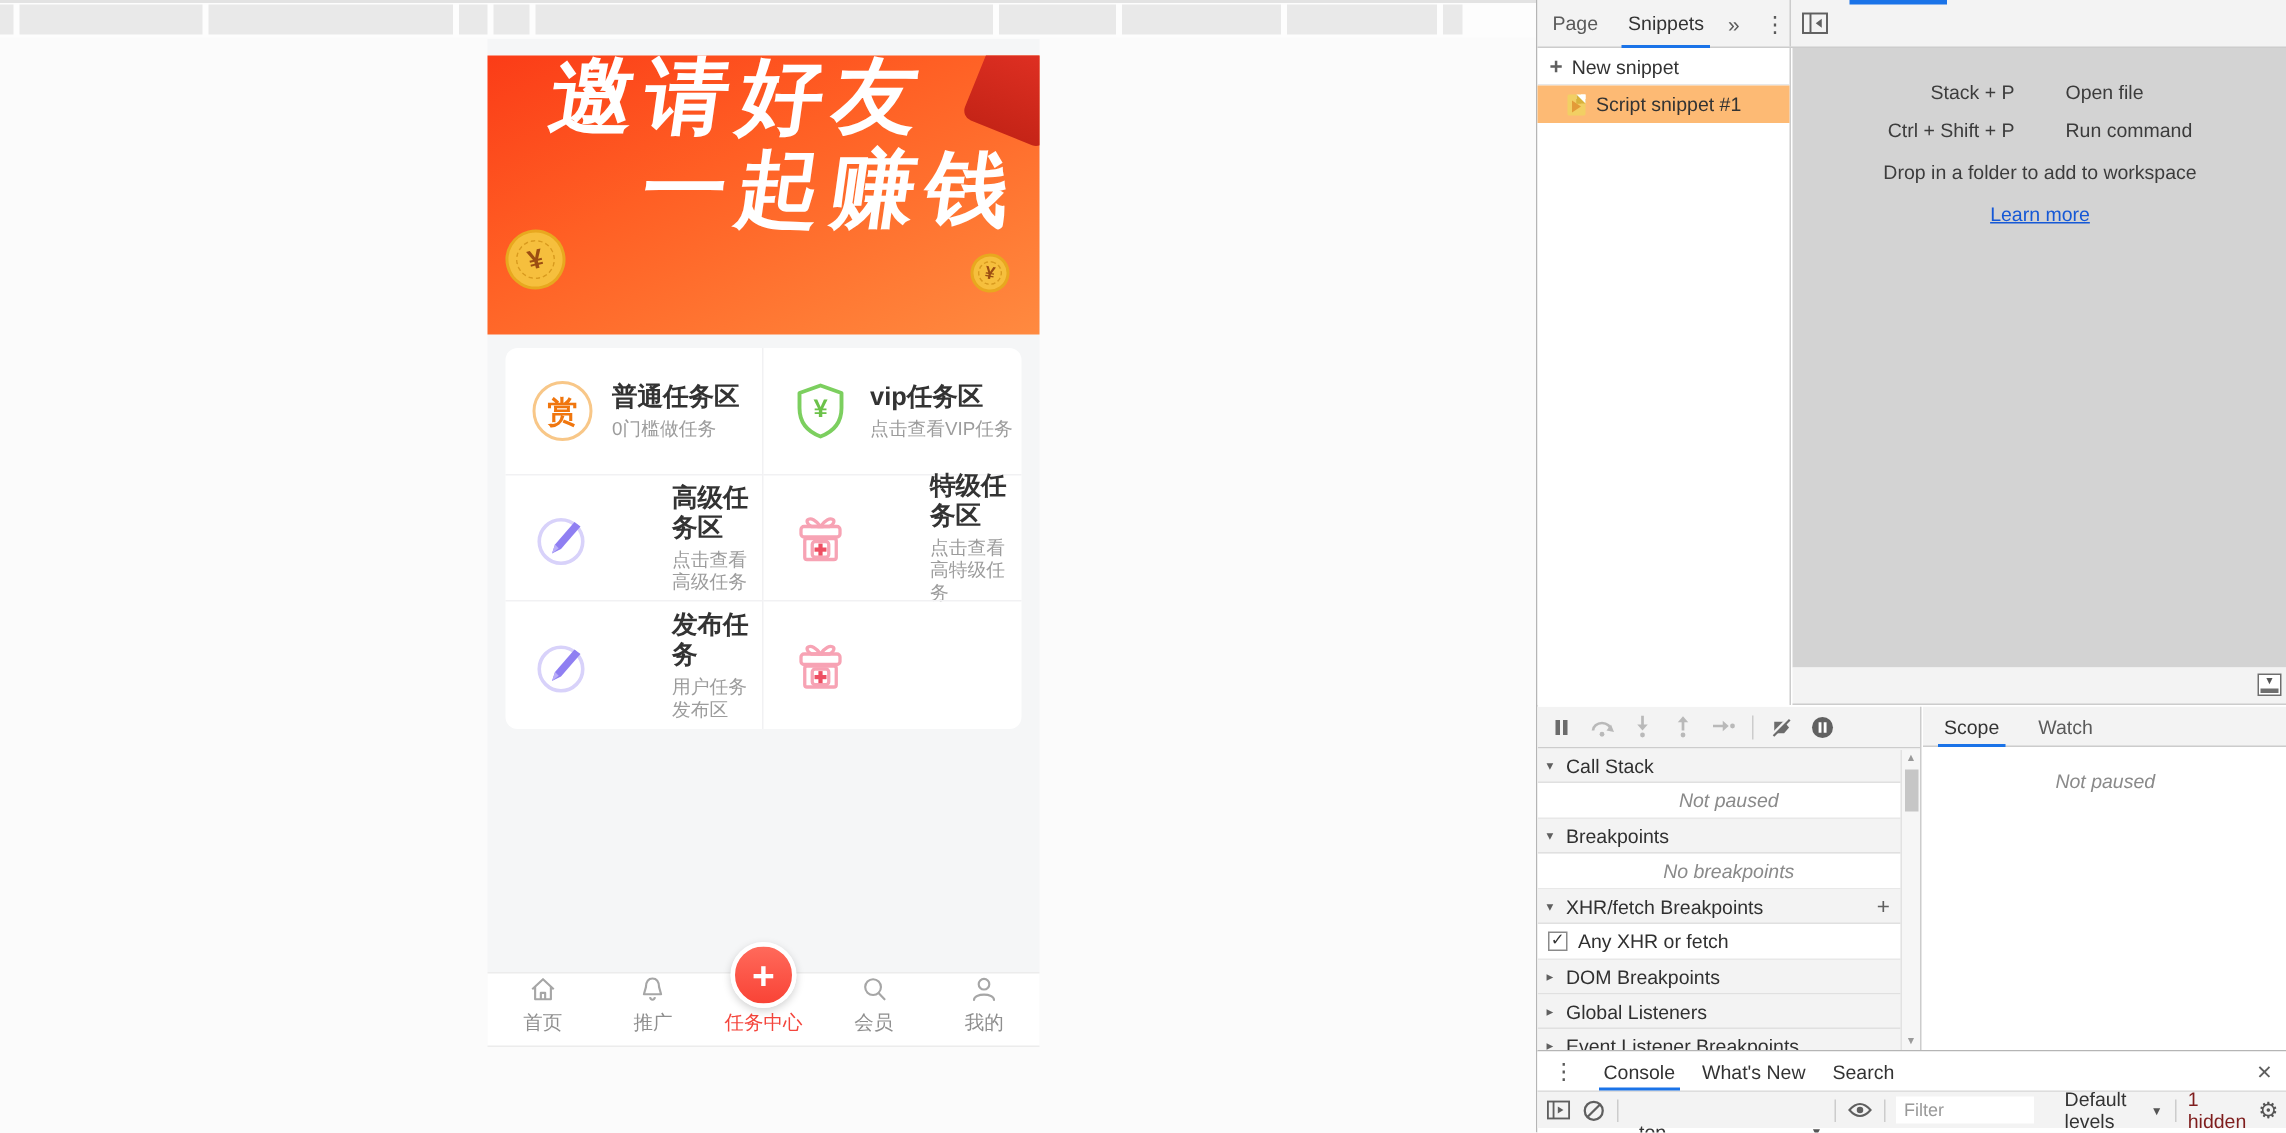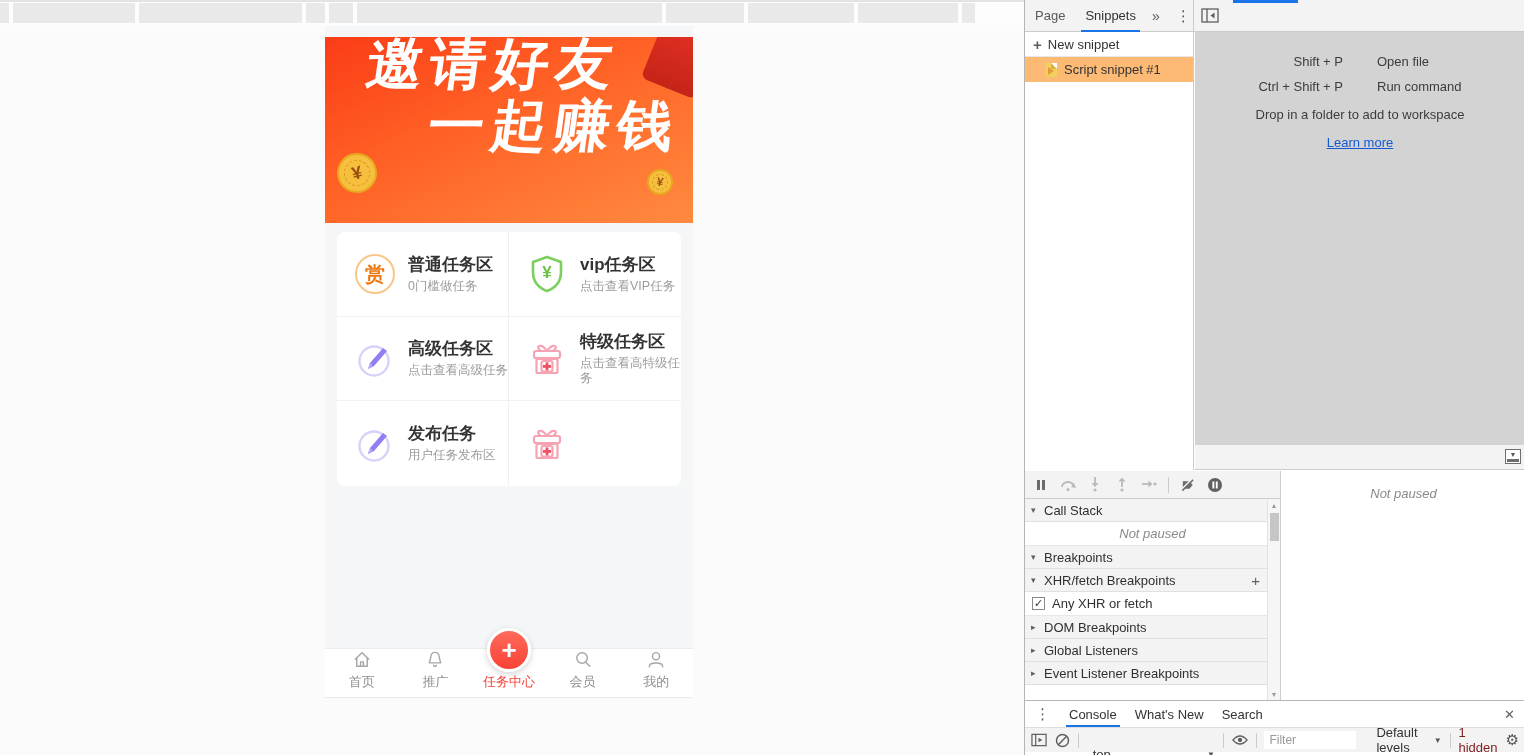--- a/index.html
+++ b/index.html
@@ -22,21 +22,21 @@
   .coin { position:absolute; border-radius:50%; background:#f6bf3d; border:2px solid #e8a81f; color:#9c4d12; font-weight:bold; display:flex; align-items:center; justify-content:center; }
   .coin-inner { width:74%; height:74%; border:1.5px dashed #d99b1f; border-radius:50%; display:flex; align-items:center; justify-content:center; }
   .coin1 { left:12px; top:116px; width:40px; height:40px; font-size:18px; transform:rotate(-14deg); }
   .coin2 { left:322px; top:132px; width:26px; height:26px; font-size:12px; transform:rotate(10deg); }
   .redpacket { position:absolute; right:-16px; top:-12px; width:58px; height:66px; background:linear-gradient(180deg,#e23124,#c52417); border-radius:7px; transform:rotate(22deg); }
 
   
   .menu-card { position:absolute; left:12px; top:206px; width:344px; height:254px; background:#fff; border-radius:8px; display:grid; grid-template-columns:1fr 1fr; grid-template-rows:84px 84px 86px; }
   .mcell { display:flex; align-items:center; padding-left:18px; }
   .mcell.colL { border-right:1px solid #f1f1f3; }
-  .mcell.rowN { border-top:1px solid #f1f1f3; }
+  .mcell.rowN { border-top:1px solid #f1f1f3;gap:40px; }
   .micon { width:40px; height:40px; position:relative; flex:0 0 40px; margin-right:13px; }
   .mtext .mtitle { font-size:17px; font-weight:bold; color:#333; line-height:20px; }
   .mtext .msub { font-size:12.5px; color:#9c9c9c; margin-top:4px; line-height:15px; max-width:100px; }
   .mcell .mtext { min-width:0; }
   .icon-reward { width:40px; height:40px; border:2px solid #f8c788; border-radius:50%; display:flex; align-items:center; justify-content:center; color:#f0760e; font-size:20px; font-weight:bold; }
   .icon-overlay { position:absolute; left:0; top:0; width:40px; height:40px; display:flex; align-items:center; justify-content:center; font-weight:bold; }
   .shield-yen { color:#6cc24a; font-size:17px; padding-bottom:2px; }
 
   
   .tabbar { position:absolute; left:0; top:622px; width:368px; height:50px; background:#fff; border-top:1px solid #ececec; border-bottom:1px solid #ececec; display:flex; }
@@ -320,21 +320,21 @@
       <span>New snippet</span>
     </div>
     <div class="nav-row selected">
       <span class="file-ic"></span>
       <span>Script snippet #1</span>
     </div>
   </div>
 
   <div class="dt-editor">
     <div class="sc-table">
-      <div class="sc-keys">Shift + P</div>
+      <div class="sc-keys">Stack + P</div>
       <div class="sc-action">Open file</div>
       <div class="sc-keys">Ctrl + Shift + P</div>
       <div class="sc-action">Run command</div>
     </div>
     <div class="drop-hint">Drop in a folder to add to workspace</div>
     <div class="learn-more-wrap"><span class="learn-more">Learn more</span></div>
   </div>
 
   <div class="dt-editor-status">
     <div class="src-drawer-icon"><span>▼</span></div>
@@ -397,20 +397,21 @@
       <div class="sec-head">
         <span class="sec-caret">▾</span>
         <span>Call Stack</span>
       </div>
       <div class="sec-body">Not paused</div>
 
       <div class="sec-head">
         <span class="sec-caret">▾</span>
         <span>Breakpoints</span>
       </div>
+      <div class="sec-body">No breakpoints</div>
 
       <div class="sec-head">
         <span class="sec-caret">▾</span>
         <span>XHR/fetch Breakpoints</span>
         <span class="xhr-add">+</span>
       </div>
       <div class="sec-body left">
         <span class="cbx">✓</span>
         <span>Any XHR or fetch</span>
       </div>
@@ -429,20 +430,24 @@
       </div>
 
       <div class="dbg-scroll">
         <div class="scr-up">▲</div>
         <div class="dbg-thumb"></div>
         <div class="scr-dn">▼</div>
       </div>
     </div>
 
     <div class="debug-right">
+      <div class="scope-tabs">
+        <div class="scope-tab active">Scope</div>
+        <div class="scope-tab">Watch</div>
+      </div>
       <div class="scope-body">Not paused</div>
     </div>
   </div>
 
   <div class="dt-console">
     <div class="con-tabs">
       <span class="con-dots">⋮</span>
       <div class="con-tab active">Console</div>
       <div class="con-tab">What's New</div>
       <div class="con-tab">Search</div>

